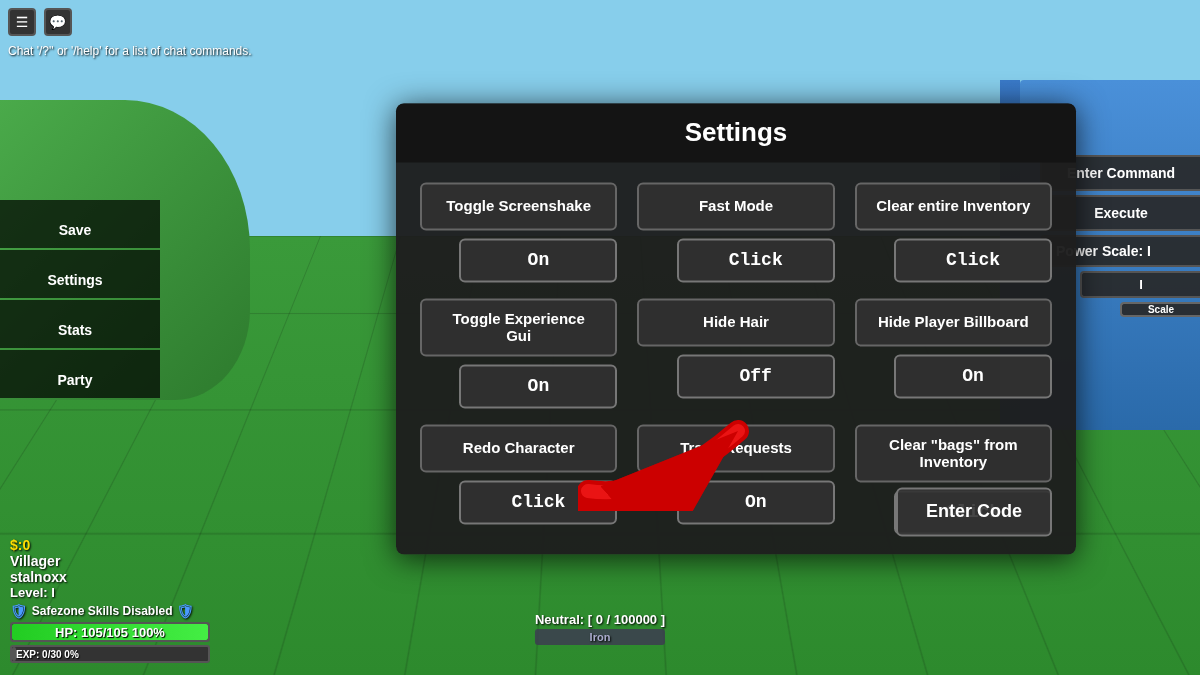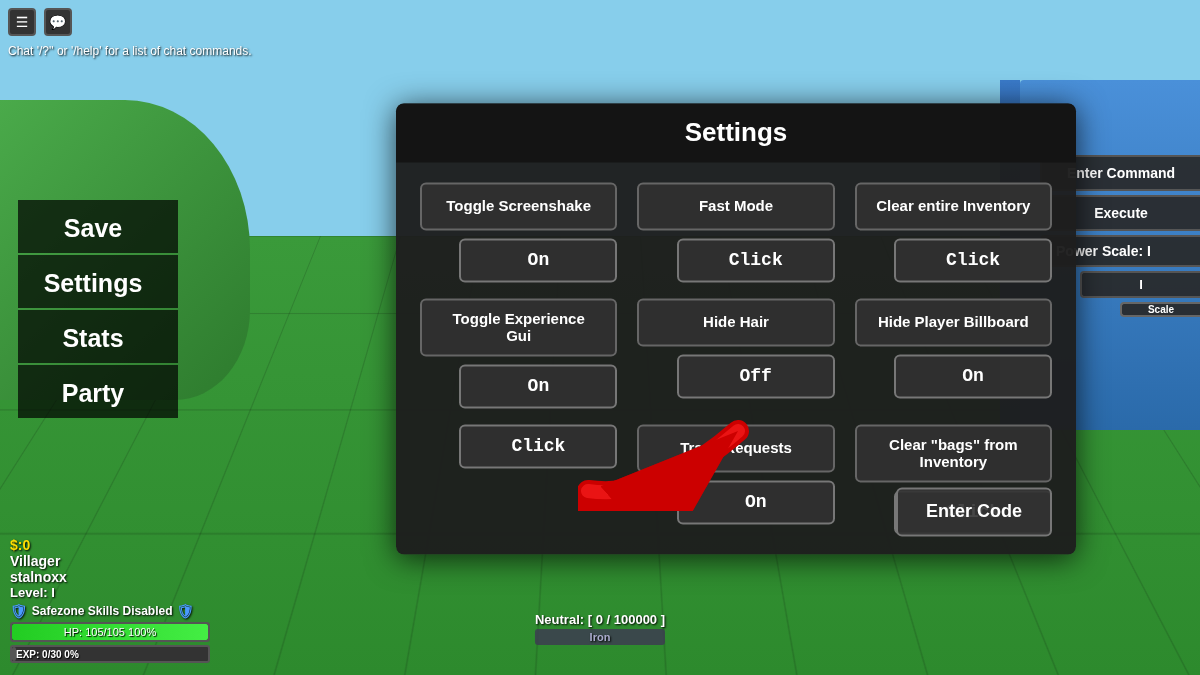--- a/index.html
+++ b/index.html
@@ -109,29 +109,28 @@
       left: 0;
       top: 200px;
       z-index: 10;
       display: flex;
       flex-direction: column;
       gap: 2px;
     }
     .left-menu-item {
       background: rgba(0,0,0,0.7);
       color: white;
-      padding: 14px 30px 10px 20px;
-      font-size: 25px;
+      padding: 22px 30px 10px 20px;
+      font-size: 14px;
       font-weight: bold;
       cursor: pointer;
       min-width: 160px;
       text-align: center;
       border: none;
       font-family: 'Arial Black', Arial, sans-serif;
-      margin-left: 18px;
     }
 
     
     .right-panel {
       position: absolute;
       right: 0;
       top: 155px;
       z-index: 10;
       display: flex;
       flex-direction: column;
@@ -322,22 +321,22 @@
       height: 20px;
       margin: 3px 0;
     }
     .hp-bar {
       height: 100%;
       background: linear-gradient(90deg, #22cc22, #44ee44);
       border-radius: 2px;
       display: flex;
       align-items: center;
       justify-content: center;
-      font-size: 11px;
-      font-weight: normal;
+      font-size: 13px;
+      font-weight: bold;
       color: white;
       text-shadow: 1px 1px 1px black;
     }
     .exp-bar-container {
       width: 200px;
       background: #333;
       border: 2px solid #555;
       border-radius: 3px;
       height: 18px;
       margin: 2px 0;
@@ -439,20 +438,21 @@
     <div class="settings-cell">
       <button class="settings-label-btn">Hide Hair</button>
       <button class="settings-value-btn">Off</button>
     </div>
     <div class="settings-cell">
       <button class="settings-label-btn">Hide Player Billboard</button>
       <button class="settings-value-btn">On</button>
     </div>
 
     <div class="settings-cell">
+      <button class="settings-label-btn">Redo Character</button>
       <button class="settings-value-btn">Click</button>
     </div>
     <div class="settings-cell">
       <button class="settings-label-btn">Trade Requests</button>
       <button class="settings-value-btn">On</button>
     </div>
     <div class="settings-cell">
       <button class="settings-label-btn">Clear "bags" from Inventory</button>
       <button class="settings-value-btn">Click</button>
     </div>

